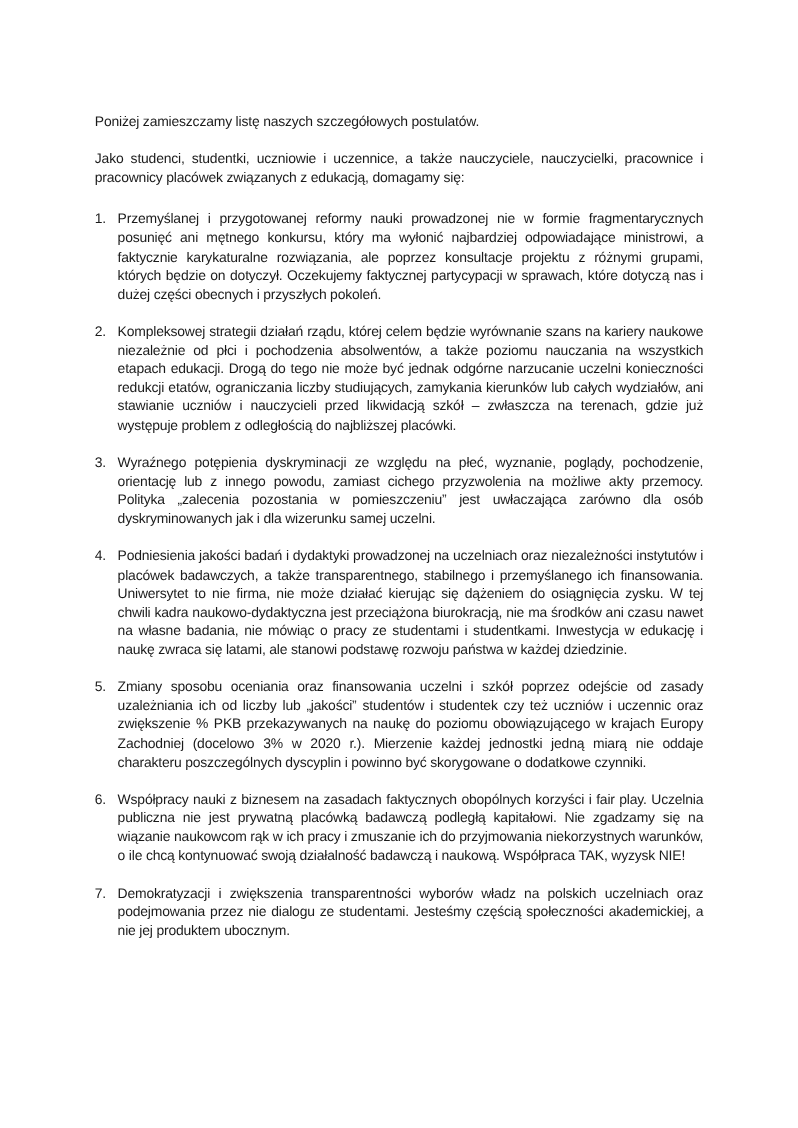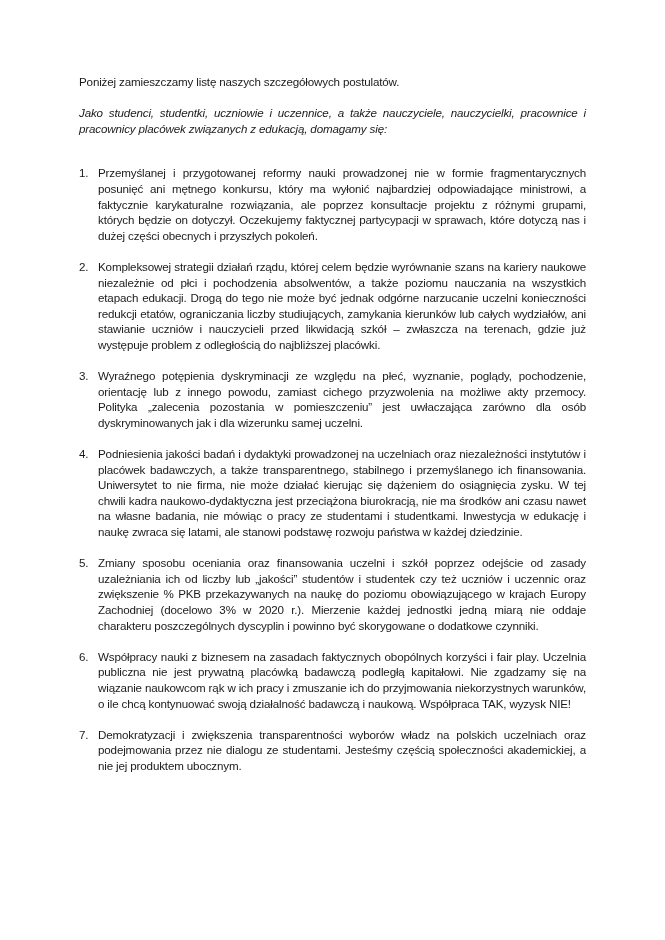--- a/index.html
+++ b/index.html
@@ -11,32 +11,32 @@
       width: 665px;
       height: 940px;
       overflow: hidden;
       position: relative;
       font-family: "Liberation Sans", sans-serif;
       color: #1a1a1a;
     }
     .page {
       position: absolute;
       left: 79px;
-      top: 74px;
+      top: 94px;
       width: 507px;
       font-size: 11.6px;
       line-height: 15.6px;
       letter-spacing: -0.15px;
     }
     .para {
       margin: 0;
       text-align: justify;
     }
     .intro-1 { margin-bottom: 15.6px; }
-    .intro-2 { margin-bottom: 29px; font-style: italic; }
+    .intro-2 { margin-bottom: 19px; }
     ol.postulates {
       list-style: none;
       margin: 0;
       padding: 0;
     }
     ol.postulates li {
       position: relative;
       padding-left: 19px;
       text-align: justify;
       margin-bottom: 15.6px;

